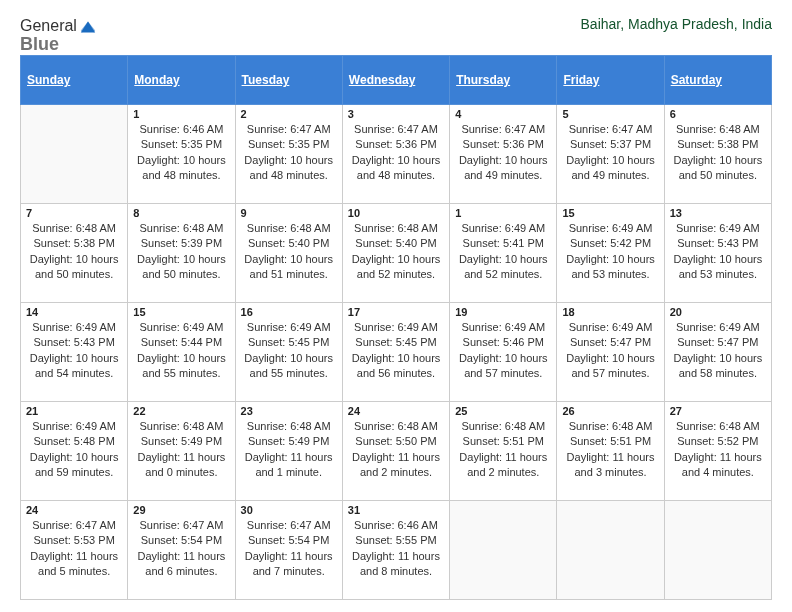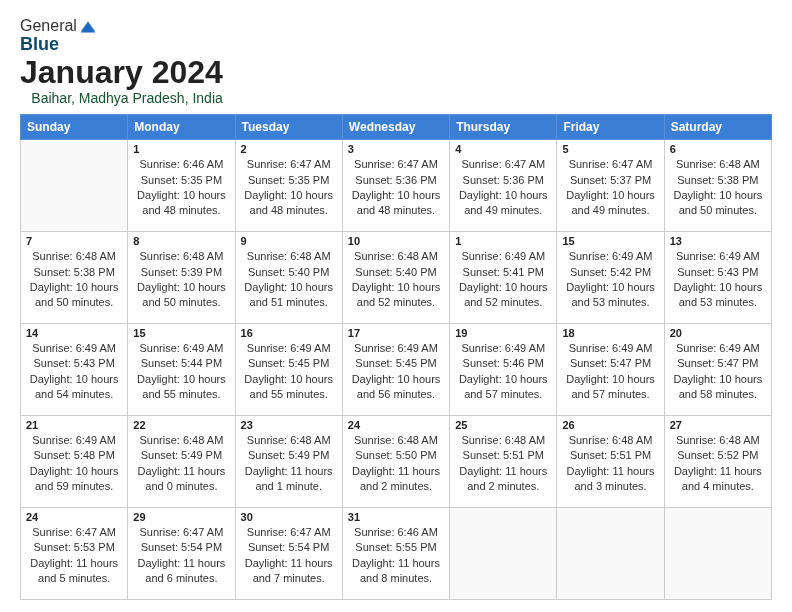--- a/index.html
+++ b/index.html
@@ -14,22 +14,20 @@
       width: 792px;
       height: 612px;
       padding: 16px 20px 12px 20px;
       display: flex;
       flex-direction: column;
     }
     .header {
       display: flex;
       justify-content: space-between;
       align-items: flex-start;
-      margin-bottom: 8px;
-      flex-direction: column;
     }
     .logo {
       display: flex;
       align-items: flex-start;
     }
     .logo-general { color: #333; }
     .logo-blue { color: #1a6bbf; }
     .logo-icon {
       width: 18px;
       height: 18px;
@@ -52,23 +50,24 @@
     .calendar {
       width: 100%;
       border-collapse: collapse;
       flex: 1;
     }
     .calendar th {
       background-color: #3a7fd5;
       color: #fff;
       font-size: 12px;
       font-weight: bold;
-      padding: 5px 6px;
+      padding: 17px 6px;
       text-align: left;
       border: 1px solid #5590d8;
+      text-decoration: underline;
     }
     .calendar td {
       border: 1px solid #ccc;
       vertical-align: top;
       padding: 3px 5px;
       width: calc(100% / 7);
       font-size: 9.5px;
       color: #333;
       height: 82px;
     }
@@ -96,25 +95,24 @@
   <div class="header">
     <div class="logo">
       <div>
         <div style="display:flex;align-items:center;">
           <span class="logo-general">General</span>
           <svg class="logo-icon" viewBox="0 0 20 20">
             <polygon points="2,16 10,4 18,16" fill="#1a6bbf"></polygon>
             <polygon points="10,8 16,16 18,14 10,4 2,14 4,16" fill="#1a6bbf" opacity="0.5"></polygon>
           </svg>
         </div>
-        <div class="logo-blue" style="font-size:18px;font-weight:bold;color:#0c4a6e;margin-top:-2px;">Blue</div>
+        <div class="logo-blue" style="font-size:18px;font-weight:bold;color:#737373;margin-top:-2px;">Blue</div>
       </div>
     </div>
     <div class="title-block">
-      <div class="month-title">January 2024</div>
       <div class="location">Baihar, Madhya Pradesh, India</div>
     </div>
   </div>
 
   <table class="calendar">
     <thead>
       <tr>
 
       <th>Sunday</th>
           <th>Monday</th>

